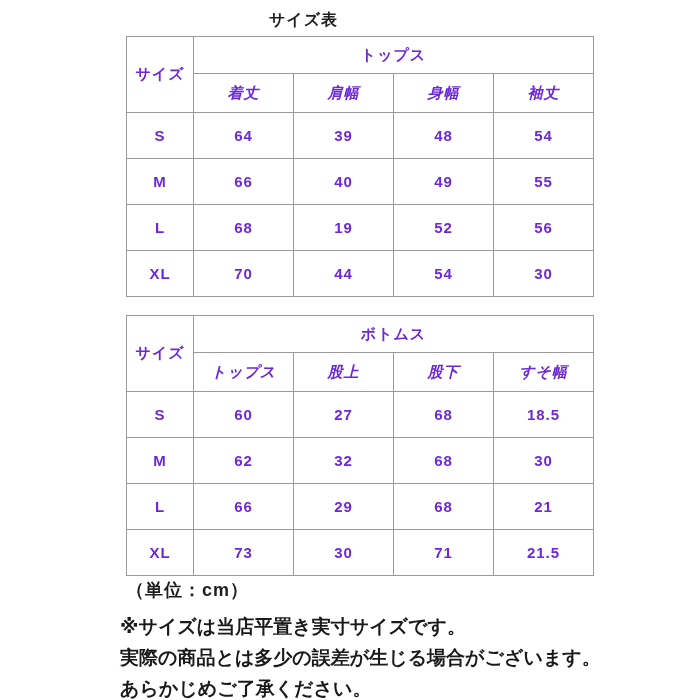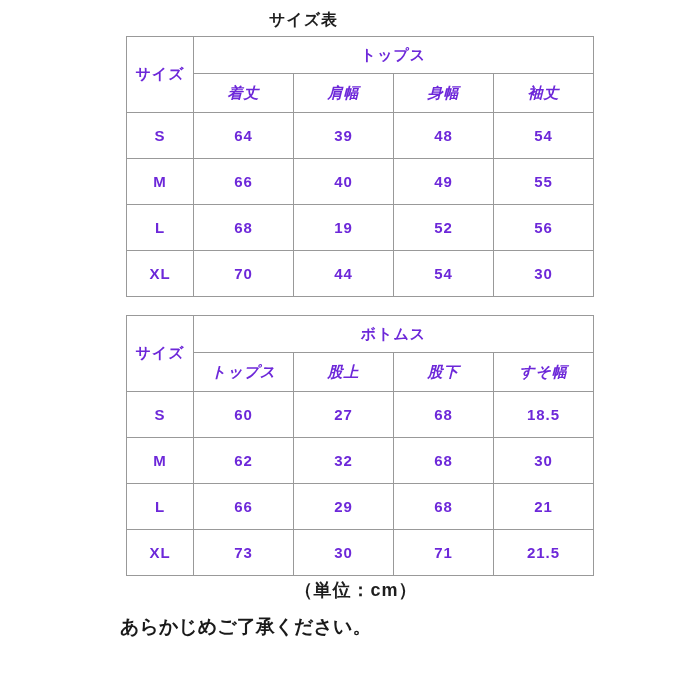--- a/index.html
+++ b/index.html
@@ -39,21 +39,21 @@
   .col-size { width: 67px; }
   .col-val  { width: 100px; }
   tr.group-row   { height: 37px; }
   tr.colhead-row { height: 39px; font-style: italic; }
   tr.data-row    { height: 46px; }
   .unit-note {
     position: absolute;
     top: 578px;
     left: 126px;
     width: 460px;
-    text-align: center;
+    text-align: left;
     font-size: 18px;
     font-weight: bold;
     letter-spacing: 1px;
   }
   .footnotes {
     position: absolute;
     top: 611px;
     left: 120px;
     width: 560px;
     font-size: 19px;
@@ -163,14 +163,16 @@
       <td>30</td>
       <td>71</td>
       <td>21.5</td>
     </tr>
   </tbody>
 </table>
 
 <div class="unit-note">（単位：cm）</div>
 
 <div class="footnotes">
+  <div>※サイズは当店平置き実寸サイズです。</div>
+  <div>実際の商品とは多少の誤差が生じる場合がございます。</div>
   <div>あらかじめご了承ください。</div>
 </div>
 
 </body></html>

